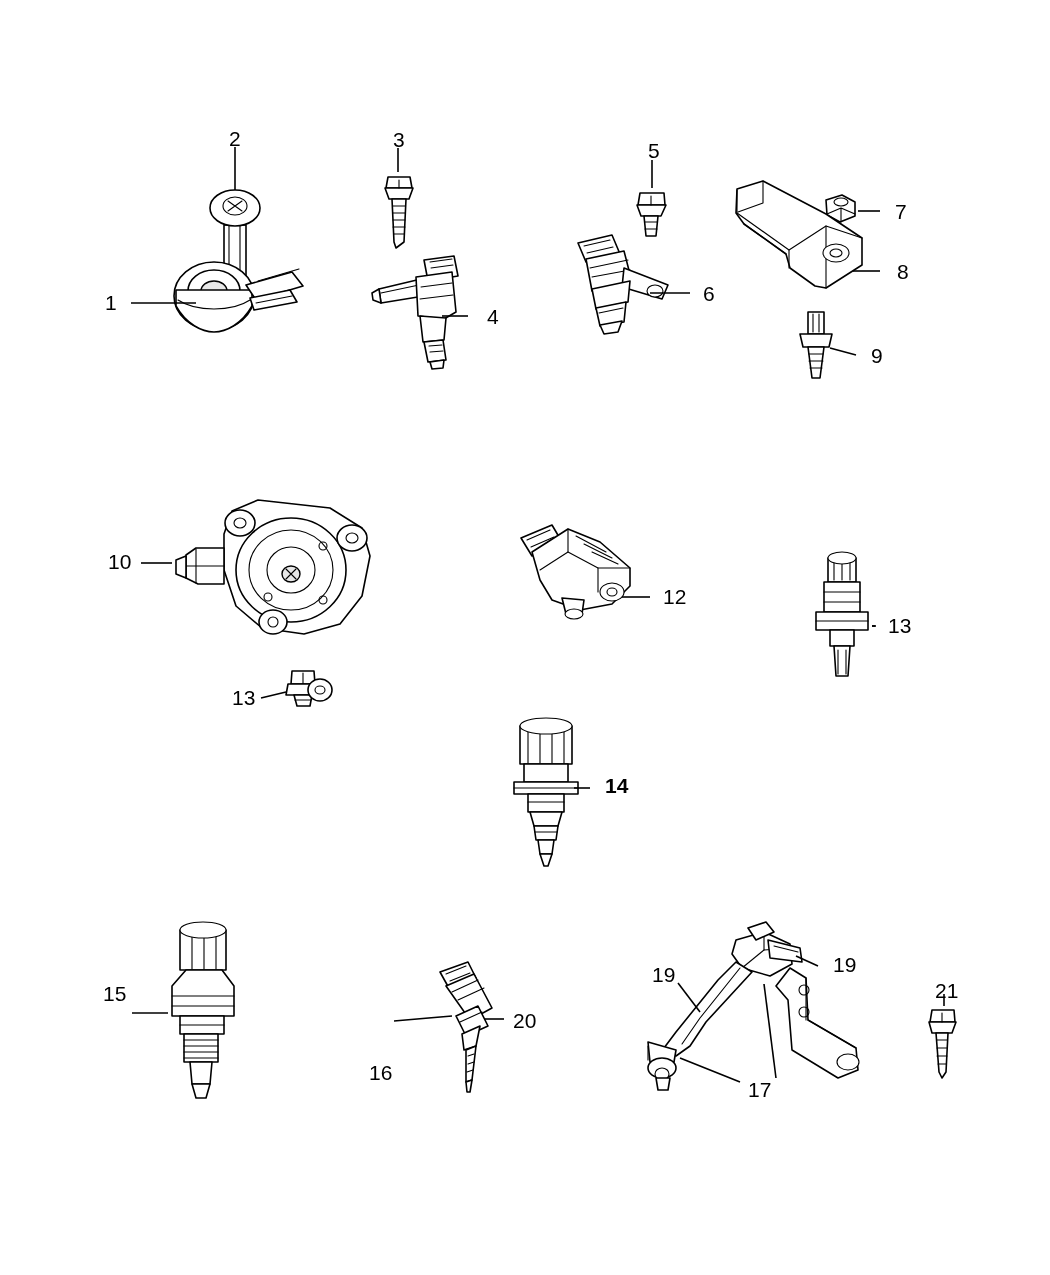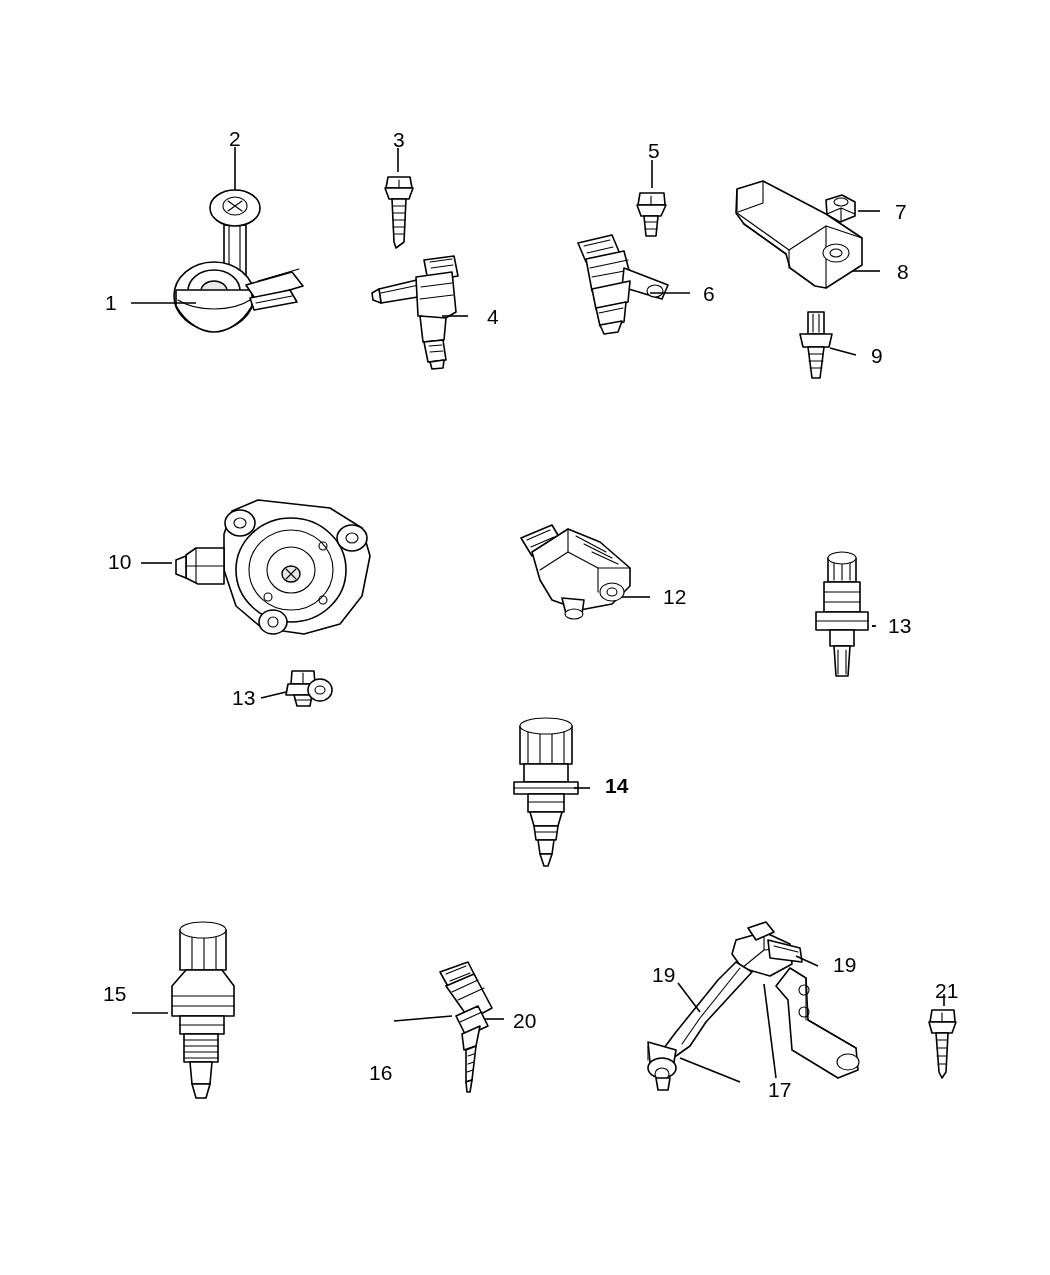--- a/index.html
+++ b/index.html
@@ -339,19 +339,19 @@
   <div class="callout" style="left:895px; top:201px;">7</div>
   <div class="callout" style="left:897px; top:261px;">8</div>
   <div class="callout" style="left:871px; top:345px;">9</div>
   <div class="callout" style="left:108px; top:551px;">10</div>
   <div class="callout" style="left:232px; top:687px;">13</div>
   <div class="callout" style="left:663px; top:586px;">12</div>
   <div class="callout" style="left:888px; top:615px;">13</div>
   <div class="callout" style="left:605px; top:775px;font-weight:bold;">14</div>
   <div class="callout" style="left:103px; top:983px;">15</div>
   <div class="callout" style="left:369px; top:1062px;">16</div>
-  <div class="callout" style="left:748px; top:1079px;margin-left:20px;">17</div>
+  <div class="callout" style="left:748px; top:1079px;">17</div>
   <div class="callout" style="left:833px; top:954px;">19</div>
   <div class="callout" style="left:652px; top:964px;">19</div>
   <div class="callout" style="left:513px; top:1010px;">20</div>
   <div class="callout" style="left:935px; top:969px;margin-top:11px;">21</div>
 
 </div>
 
 </body></html>

